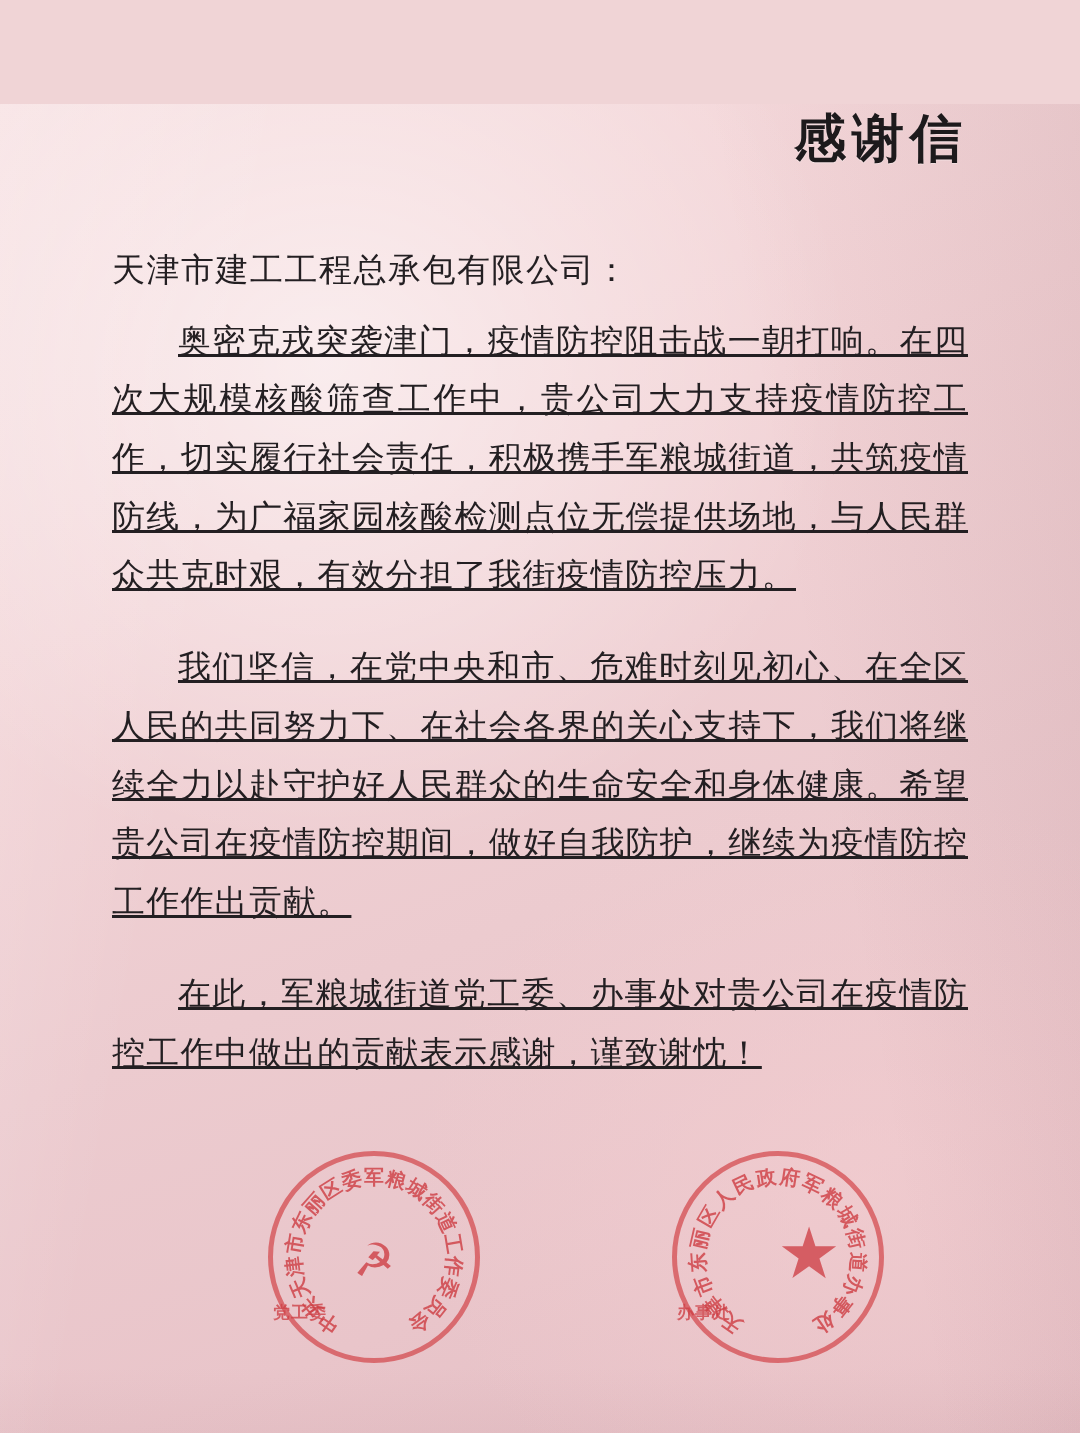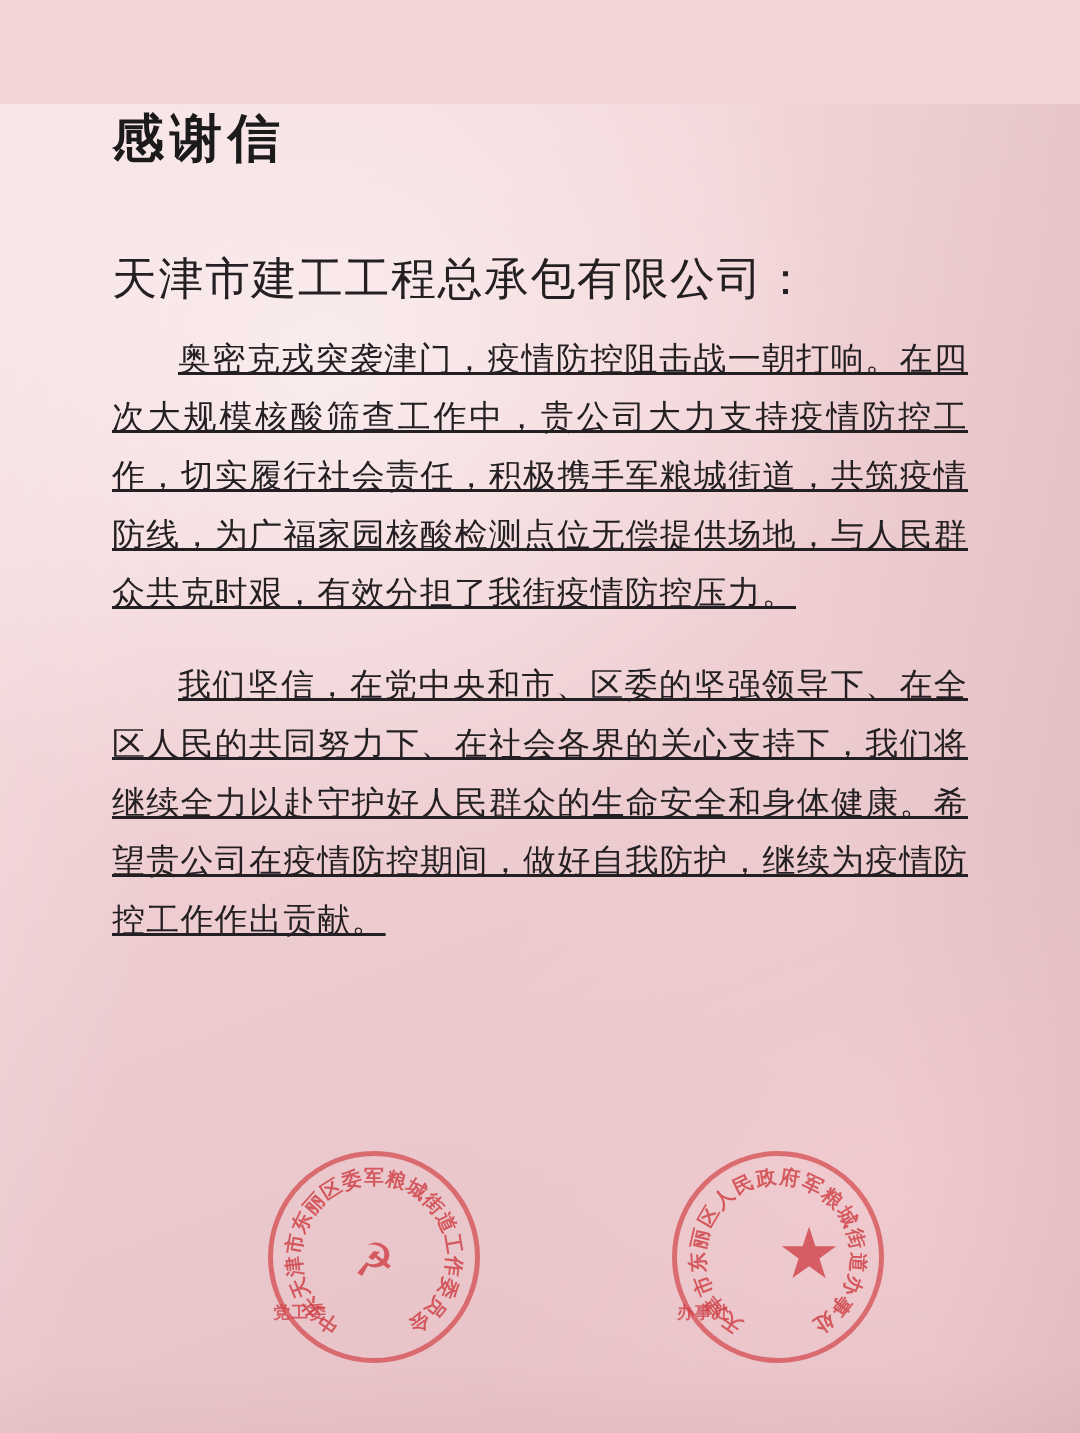--- a/index.html
+++ b/index.html
@@ -39,32 +39,32 @@
 
   
   .doc {
     position: relative;
     z-index: 2;
     padding: 0 112px;
     box-sizing: border-box;
   }
 
   #doc-title {
-    text-align: left;
+    text-align: right;
     font-size: 52px;
     font-weight: bold;
     letter-spacing: 6px;
     color: #1d1a1c;
     margin: 104px 0 0 0;
     text-shadow: 0 1px 0 rgba(255,255,255,0.35);
   }
 
   #salutation {
     margin-top: 72px;
-    font-size: 45px;
+    font-size: 33px;
     line-height: 1.5;
     color: #231f22;
     letter-spacing: 1.5px;
   }
 
   .para {
     margin-top: 16px;
     font-size: 33px;
     line-height: 1.78;
     color: #231f22;
@@ -147,22 +147,23 @@
 
   <div class="doc">
 
     <h1 id="doc-title">感谢信</h1>
 
     <div id="salutation">天津市建工工程总承包有限公司：</div>
 
     <p class="para">奥密克戎突袭津门，疫情防控阻击战一朝打响。在四次大规模核酸筛查工作中，贵公司大力支持疫情防控工作，切实履行社会责任，积极携手军粮城街道，共筑疫情防线，为广福家园核酸检测点位无偿提供场地，与人民群众共克时艰，有效分担了我街疫情防控压力。</p>
 
 
-    <p class="para">我们坚信，在党中央和市、区委的坚强领导下、在全区人民的共同努力下、在社会各界的关心支持下，我们将继续全力以赴守护好人民群众的生命安全和身体健康。希望贵公司在疫情防控期间，做好自我防护，继续为疫情防控工作作出贡献。</p>
-
+    <p class="para">我们坚信，在党中央和市、危难时刻见初心、在全区人民的共同努力下、在社会各界的关心支持下，我们将继续全力以赴守护好人民群众的生命安全和身体健康。希望贵公司在疫情防控期间，做好自我防护，继续为疫情防控工作作出贡献。</p>
+
+    <p class="para">在此，军粮城街道党工委、办事处对贵公司在疫情防控工作中做出的贡献表示感谢，谨致谢忱！</p>
 
     <div id="signature-block">
       
       
       
     </div>
 
   </div>
 
   <div class="stamp" id="stamp-party">

